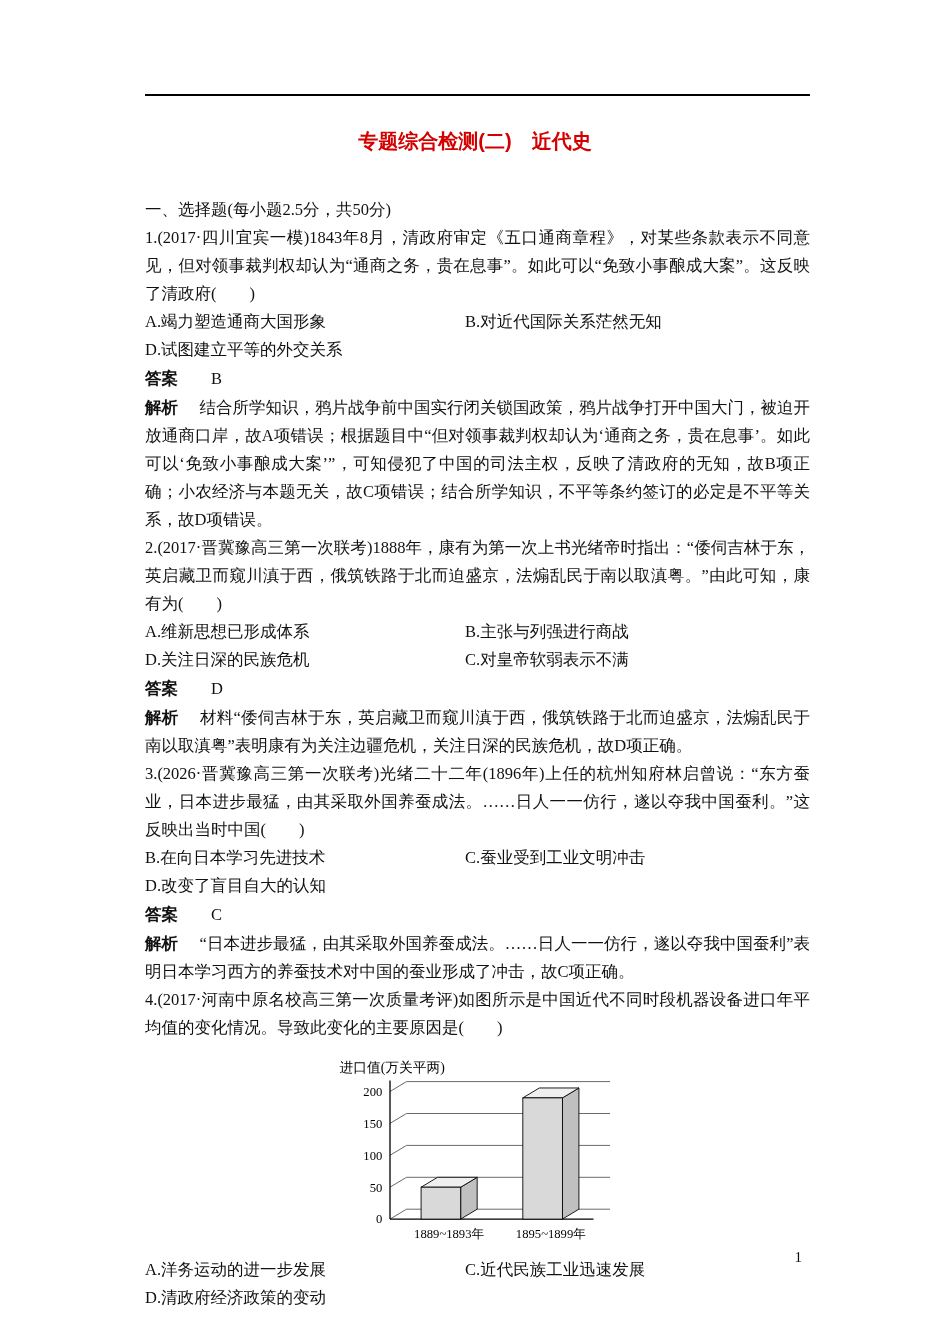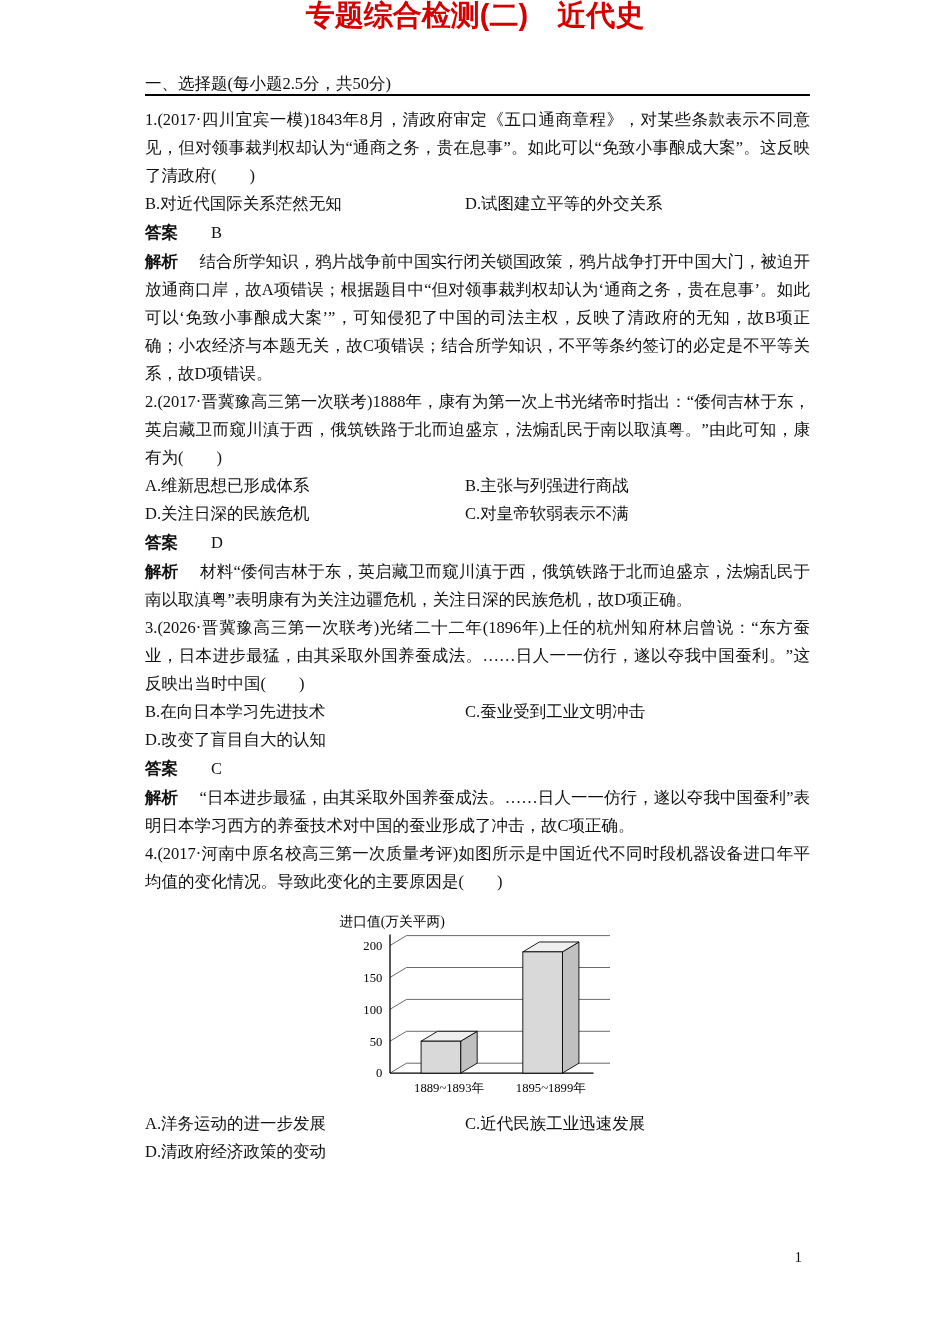--- a/index.html
+++ b/index.html
@@ -3,26 +3,26 @@
 <meta charset="utf-8">
 <style>
   *{box-sizing:border-box;margin:0;padding:0}
   html,body{background:#ffffff}
   .page{
     width:950px;height:1344px;background:#fff;position:relative;overflow:hidden;
     font-family:"Liberation Serif","DejaVu Serif",serif;color:#111;
   }
   .top-rule{position:absolute;left:145px;right:140px;top:94px;border-top:2px solid #000}
   .doc-title{
-    text-align:center;
+    padding-top:126px;text-align:center;
     font-family:"Liberation Sans","DejaVu Sans",sans-serif;
-    font-weight:bold;font-size:29px;line-height:30px;
+    font-weight:bold;font-size:20px;line-height:30px;
   }
   .content{margin:40px 140px 0 145px;font-size:16.5px;line-height:28px;text-align:justify}
-  .section-header{margin-bottom:8px}
+  .section-header{margin-bottom:0}
   p{margin:0}
   .options{display:grid;grid-template-columns:320px 1fr}
   .opt{display:block;text-align:left}
   .lbl{font-weight:bold;font-family:"Liberation Sans","DejaVu Sans",sans-serif}
   .ansval{margin-left:2em}
   .anatext{margin-left:1.3em}
   figure.chart{margin:12px auto 6px;width:308px}
   figure.chart svg{display:block;font-family:inherit}
   .pagenum{position:absolute;right:148px;bottom:78px;font-size:15px}
 </style>
@@ -35,20 +35,21 @@
 
   <h1 class="doc-title" style="color: rgb(212, 0, 0);">专题综合检测(二)　近代史</h1>
 
   <div class="content">
 
     <p class="section-header">一、选择题(每小题2.5分，共50分)</p>
 
     <section>
       <p class="stem">1.(2017·四川宜宾一模)1843年8月，清政府审定《五口通商章程》，对某些条款表示不同意见，但对领事裁判权却认为“通商之务，贵在息事”。如此可以“免致小事酿成大案”。这反映了清政府(　　)</p>
       <div class="options">
+        <span class="opt">A.竭力塑造通商大国形象</span>
         <span class="opt">B.对近代国际关系茫然无知</span>
         <span class="opt">D.试图建立平等的外交关系</span>
       </div>
       <p class="answer"><span class="lbl">答案</span><span class="ansval">B</span></p>
       <p class="analysis"><span class="lbl">解析</span><span class="anatext">结合所学知识，鸦片战争前中国实行闭关锁国政策，鸦片战争打开中国大门，被迫开放通商口岸，故A项错误；根据题目中“但对领事裁判权却认为‘通商之务，贵在息事’。如此可以‘免致小事酿成大案’”，可知侵犯了中国的司法主权，反映了清政府的无知，故B项正确；小农经济与本题无关，故C项错误；结合所学知识，不平等条约签订的必定是不平等关系，故D项错误。</span></p>
     </section>
 
     <section>
       <p class="stem">2.(2017·晋冀豫高三第一次联考)1888年，康有为第一次上书光绪帝时指出：“倭伺吉林于东，英启藏卫而窥川滇于西，俄筑铁路于北而迫盛京，法煽乱民于南以取滇粤。”由此可知，康有为(　　)</p>
       <div class="options">

